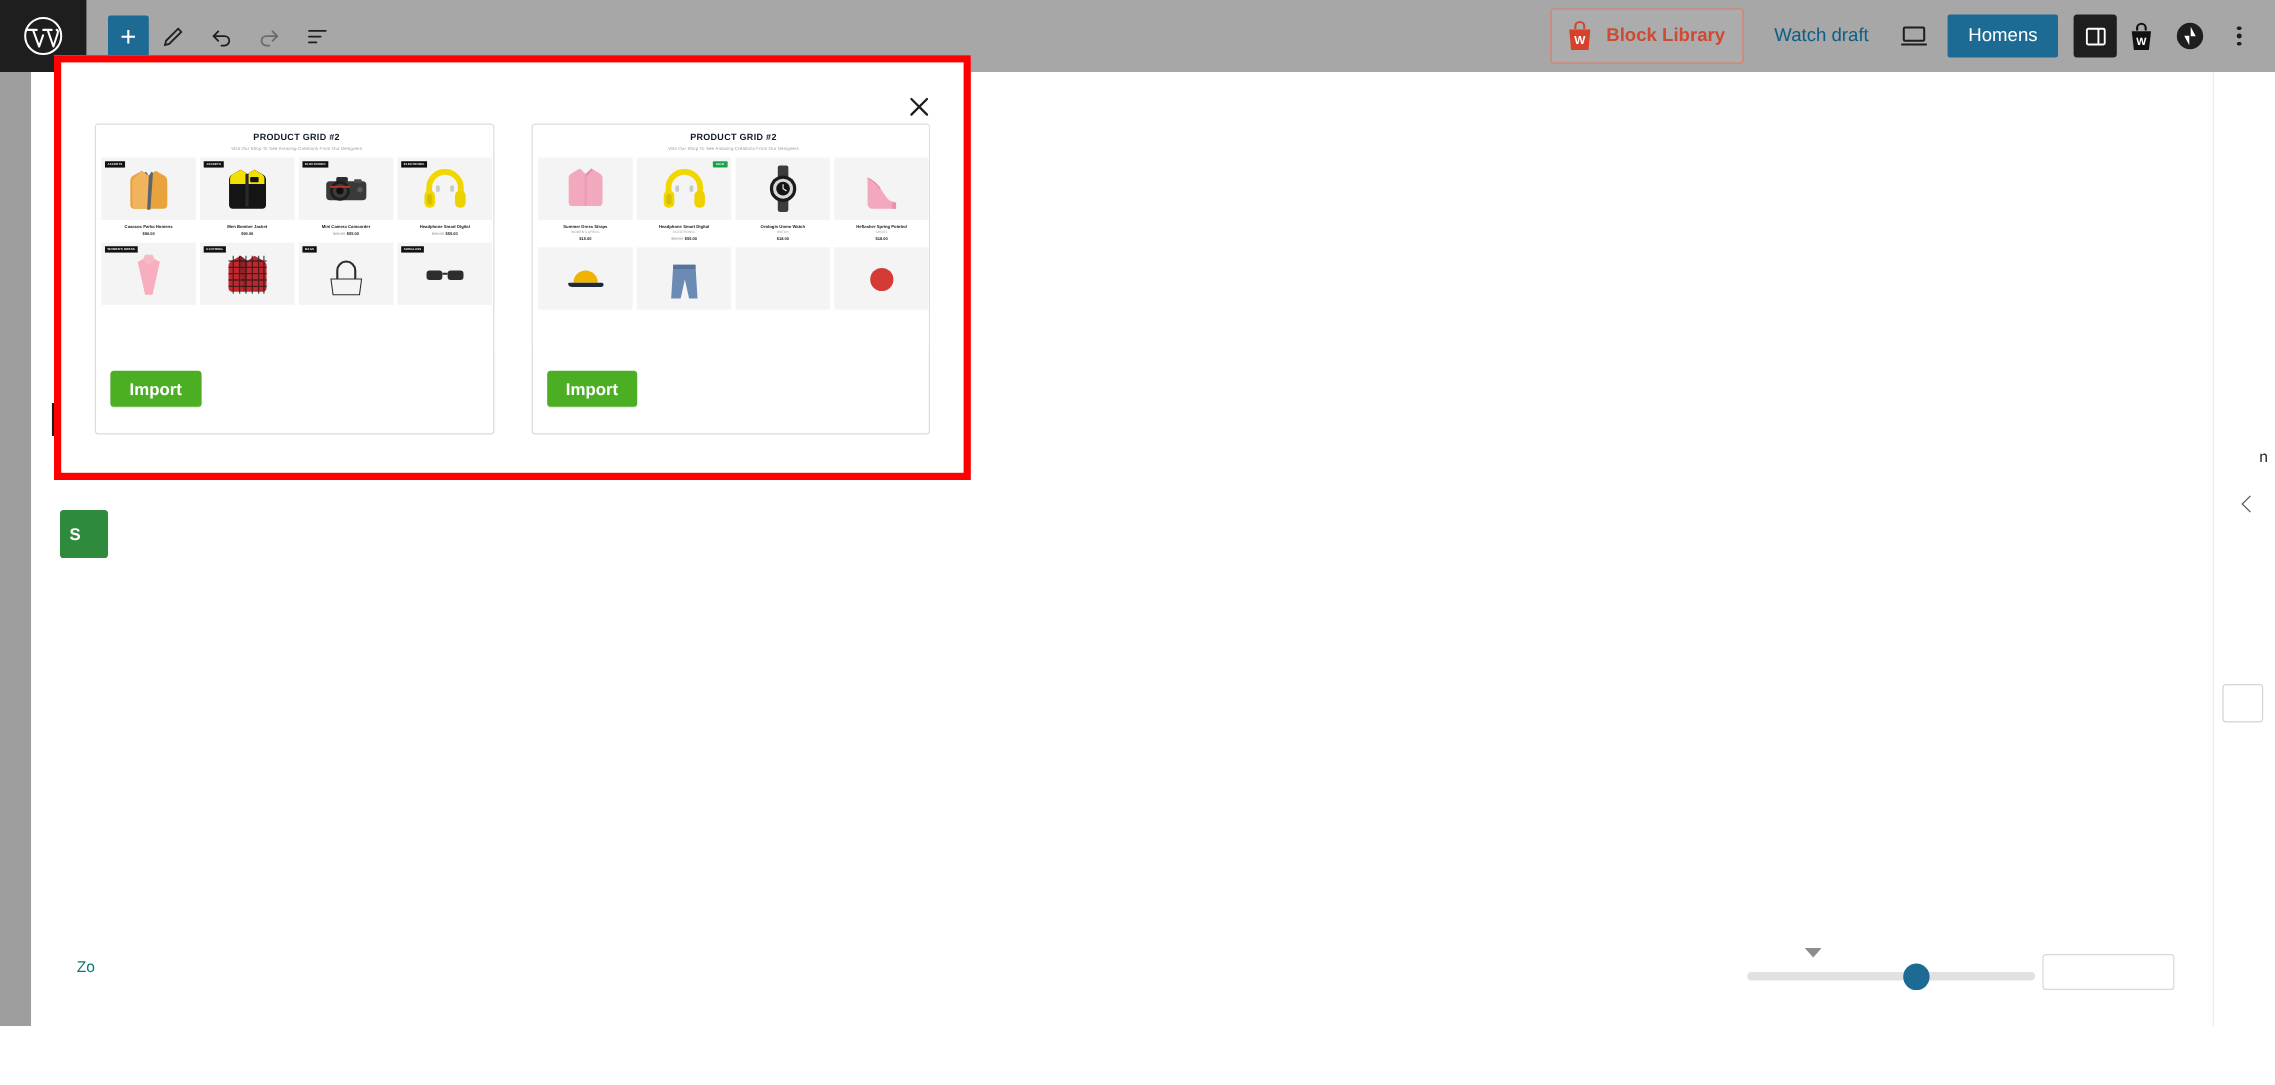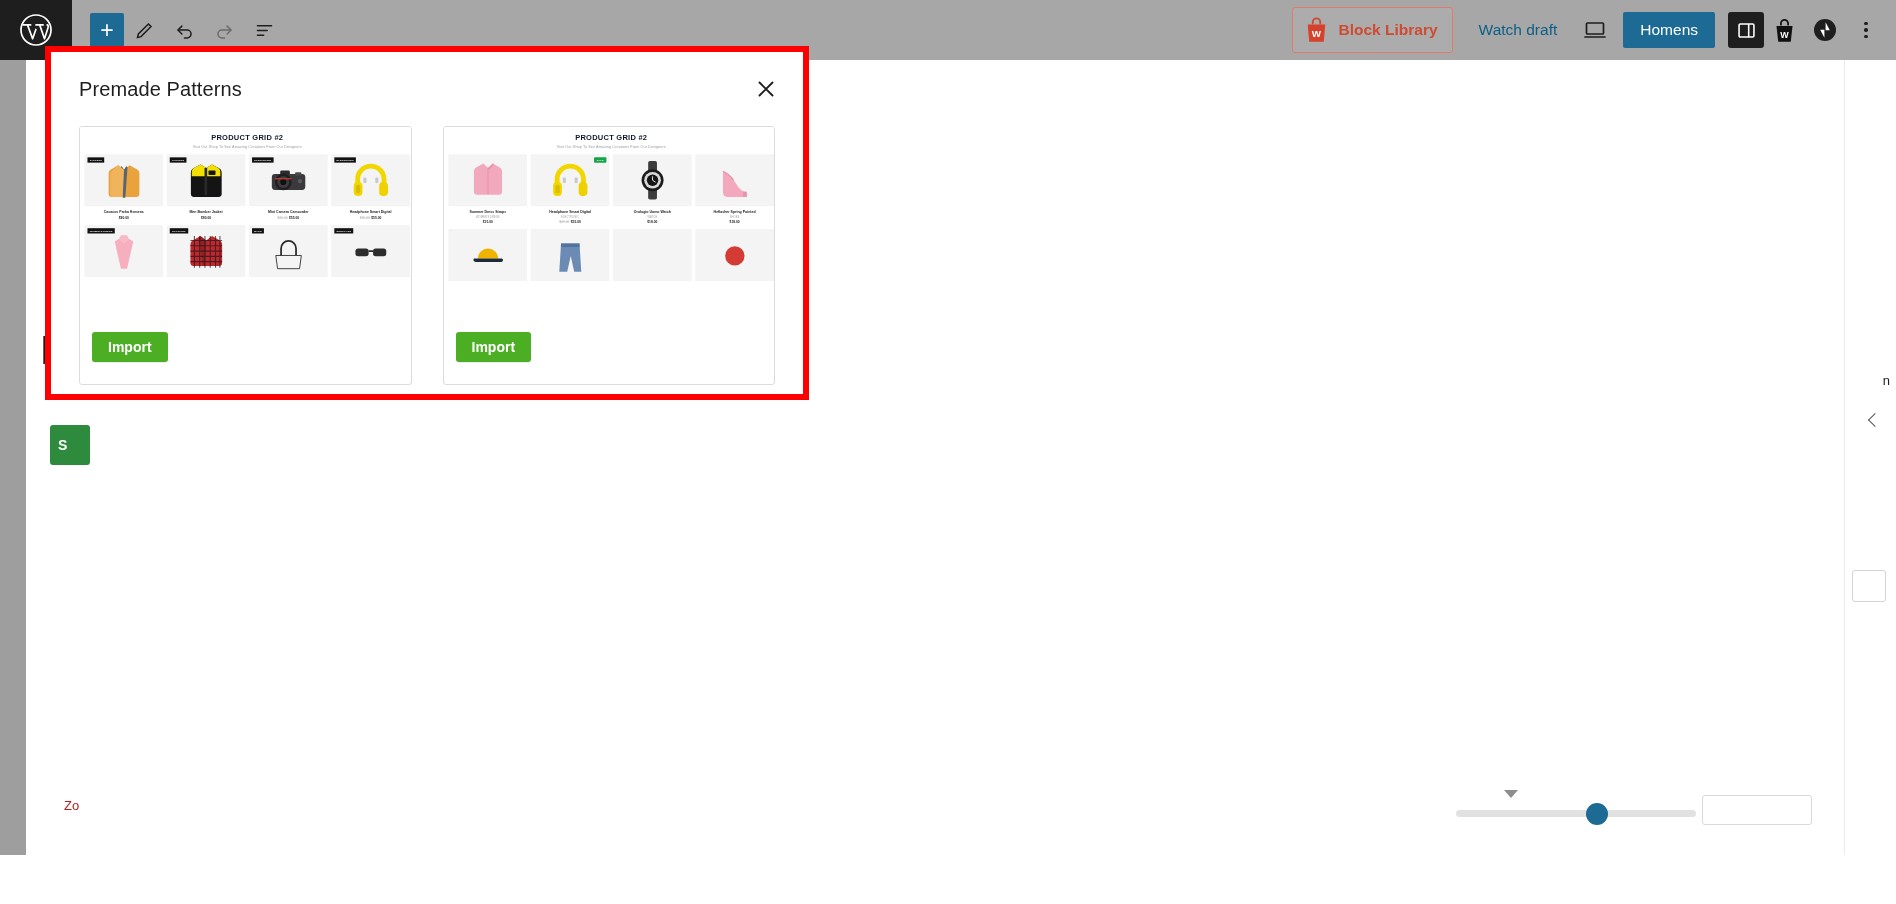--- a/index.html
+++ b/index.html
@@ -122,21 +122,21 @@
   .bg-slider-dot {
     position: absolute; left: 1560px; bottom: 30px; width: 22px; height: 22px;
     border-radius: 50%; background: #1d6a95;
   }
   .bg-scroll-arrow {
     position: absolute; left: 1478px; bottom: 57px; width: 0; height: 0;
     border-left: 7px solid transparent; border-right: 7px solid transparent;
     border-top: 8px solid #8d8d8d;
   }
   .bg-small-num {
-    position: absolute; left: 38px; bottom: 42px; font-size: 13px; color: #b91c1c; text-align: right;
+    position: absolute; left: 38px; bottom: 42px; font-size: 13px; color: #0f766e; text-align: right;
   }
 
   
   .breadcrumb-bar {
     position: absolute; bottom: 0; left: 0; width: 1896px; height: 49px;
     background: #fff; border-top: 1px solid #e0e0e0;
     display: flex; align-items: center; padding-left: 28px; gap: 12px;
   }
   .bc-item { font-size: 14.5px; color: #1e1e1e; }
   .bc-sep { font-size: 12px; color: #7a7a7a; }
@@ -340,21 +340,20 @@
 
   <div class="bg-rightpanel">
     <div class="bg-rp-text">n</div>
     <div class="bg-rp-caret"></div>
     <div class="bg-rp-box"></div>
   </div>
 
 
   <div class="modal-highlight">
     <div class="modal-inner">
-      <div class="modal-title">Premade Patterns</div>
 
       <div class="modal-close">
         <svg viewBox="0 0 20 20" stroke="#1e1e1e" stroke-width="1.9" stroke-linecap="round">
           <path d="M3.5 3.5l13 13M16.5 3.5l-13 13"></path>
         </svg>
       </div>
 
       <div class="pattern-grid" id="pattern-grid">
   <div class="pattern-card">
     <div class="pattern-thumb">

